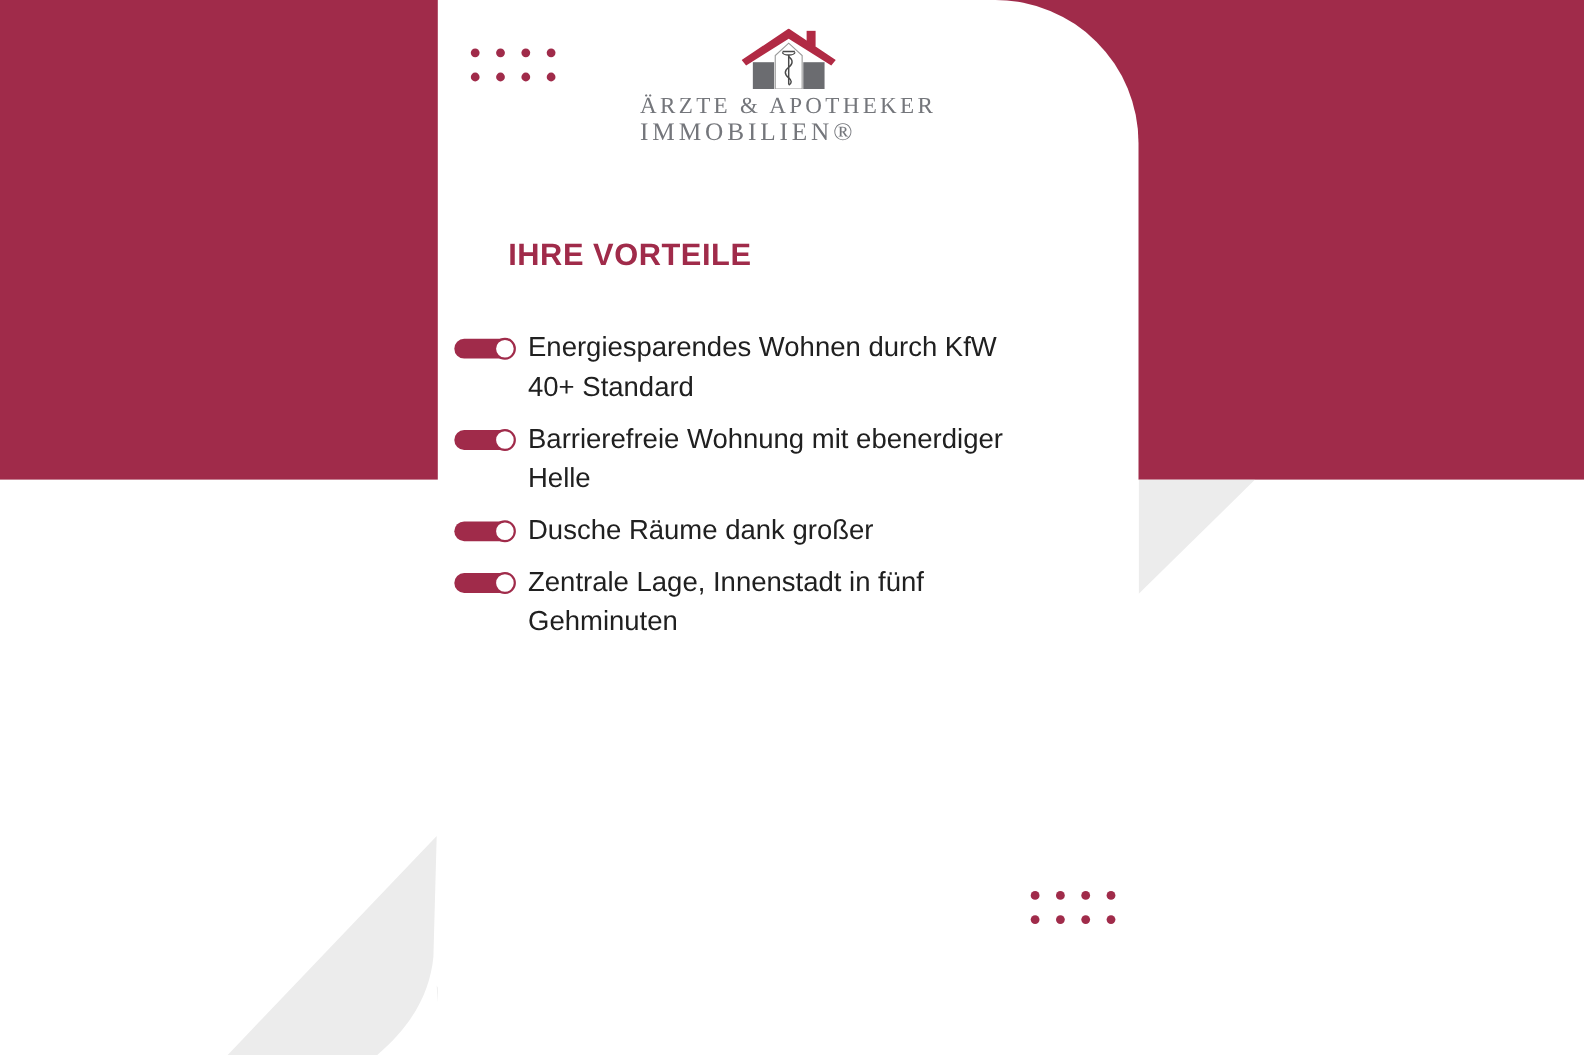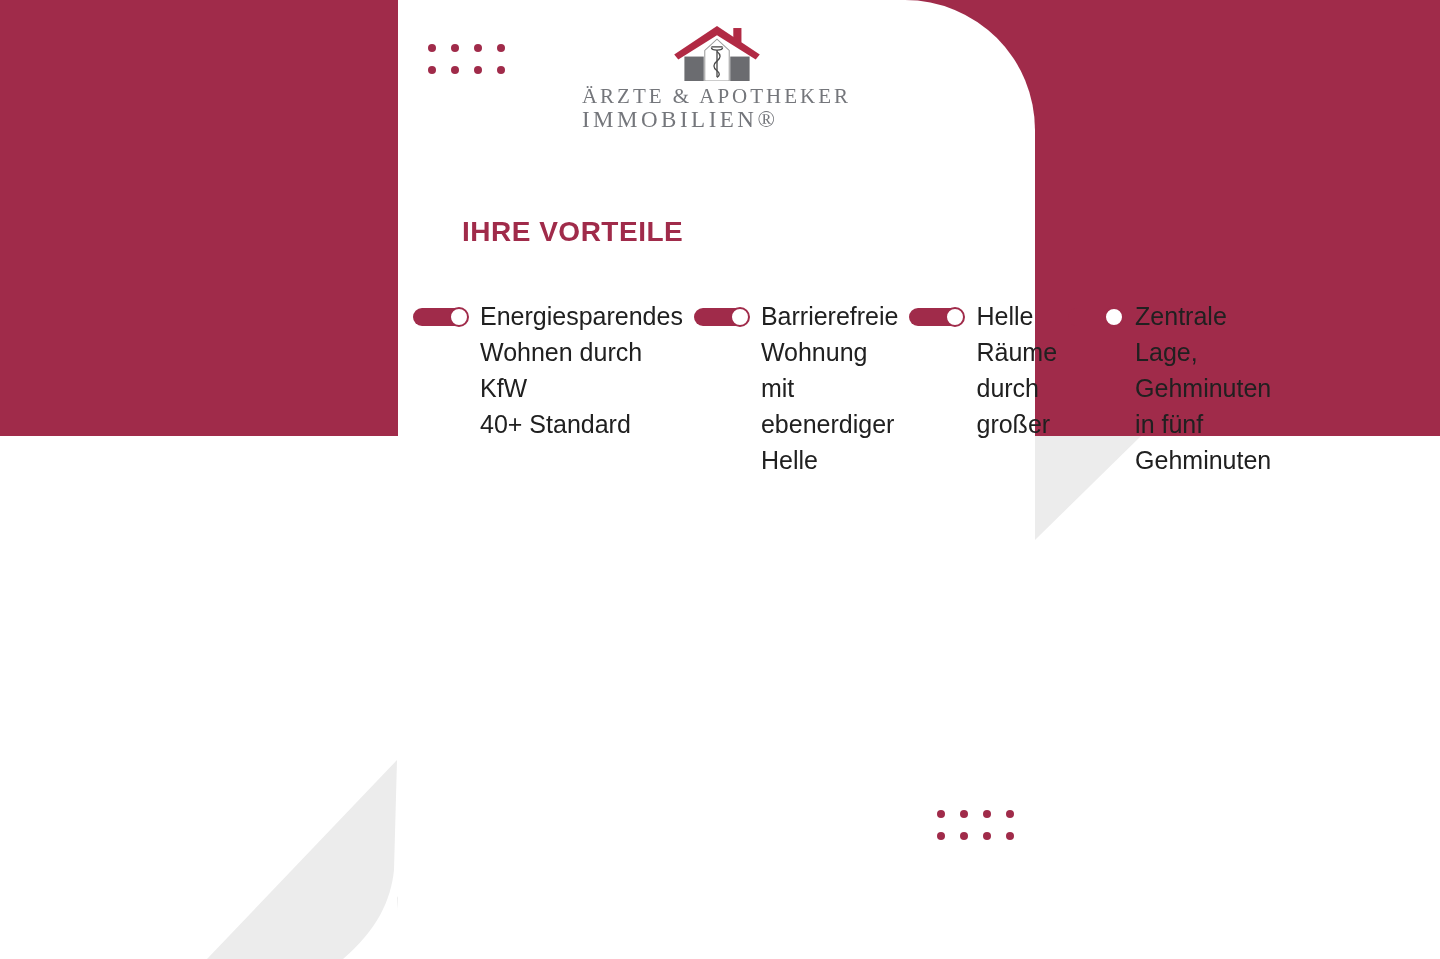--- a/index.html
+++ b/index.html
@@ -60,21 +60,21 @@
   
   .page-title{
     position:absolute;left:64px;top:200px;
     font-size:28px;font-weight:700;letter-spacing:0.5px;
     color:var(--maroon);
     margin-top:16px;
   }
   
   .benefits{
     position:absolute;left:15px;top:298px;width:560px;
-    display:flex;flex-direction:row;gap:11px;
+    display:flex;flex-direction:column;gap:11px;
   }
   .benefit{
     display:flex;align-items:flex-start;
   }
   .toggle{
     position:relative;flex:0 0 54px;width:54px;height:18px;
     border-radius:9px;background:var(--maroon);
     margin-top:10px;margin-right:13px;
   }
   .toggle .knob{
@@ -154,32 +154,32 @@
           <span>Barrierefreie Wohnung mit ebenerdiger</span>
             <span>Helle</span>
         </div>
       </div>
 
       <div class="benefit">
         <div class="toggle">
             <span class="knob"></span>
           </div>
         <div class="benefit-label">
-          <span>Helle Räume durch großer</span>
+          <span>Dusche Räume dank großer</span>
         </div>
       </div>
 
 
 
       <div class="benefit">
         <div class="toggle">
             <span class="knob"></span>
           </div>
         <div class="benefit-label">
-          <span>Zentrale Lage, Gehminuten in fünf</span>
+          <span>Zentrale Lage, Innenstadt in fünf</span>
             <span>Gehminuten</span>
         </div>
       </div>
 
     </div>
 
     <div class="dot-grid bottom">
       <span class="dot"></span>
         <span class="dot"></span>
         <span class="dot"></span>

